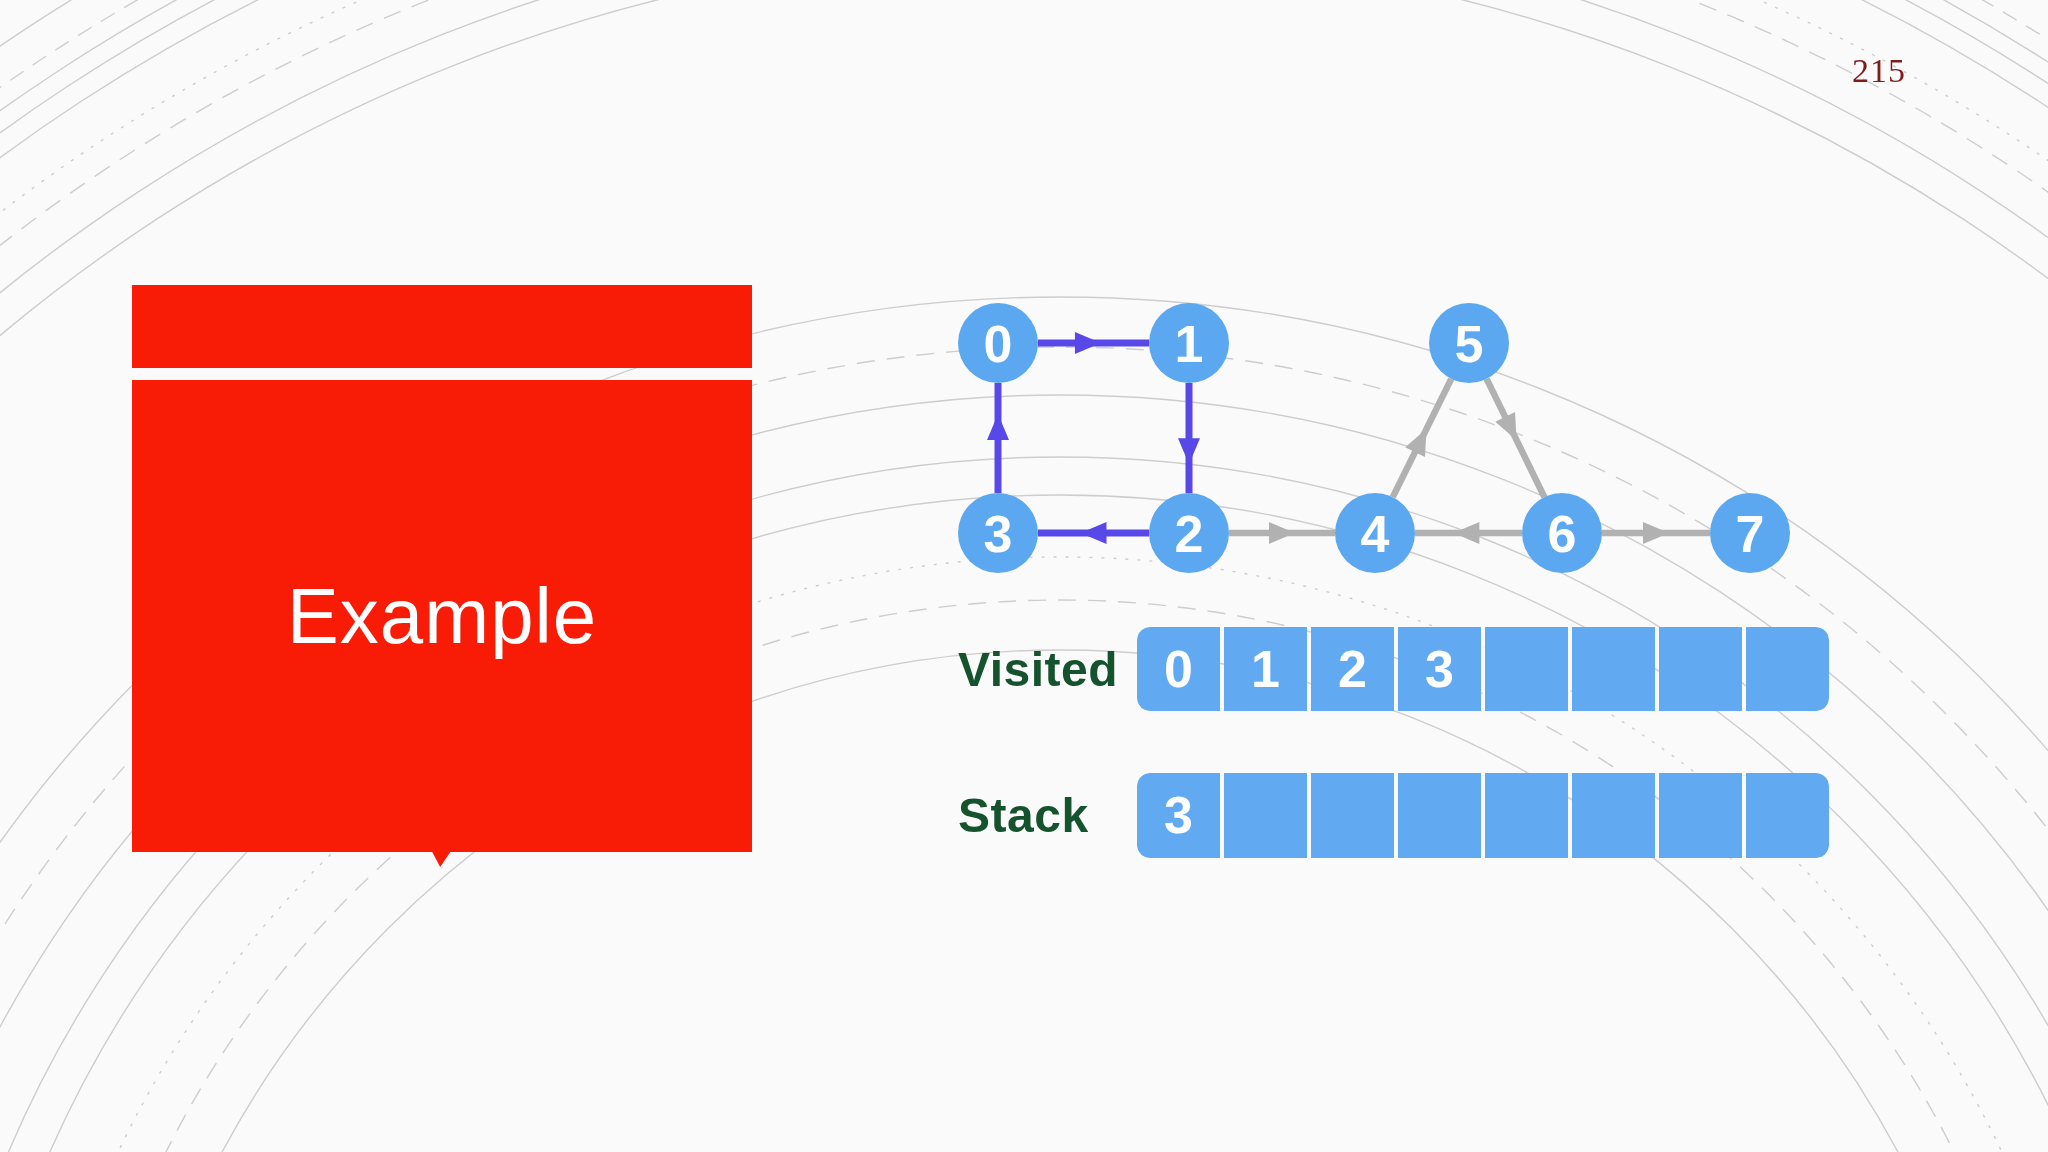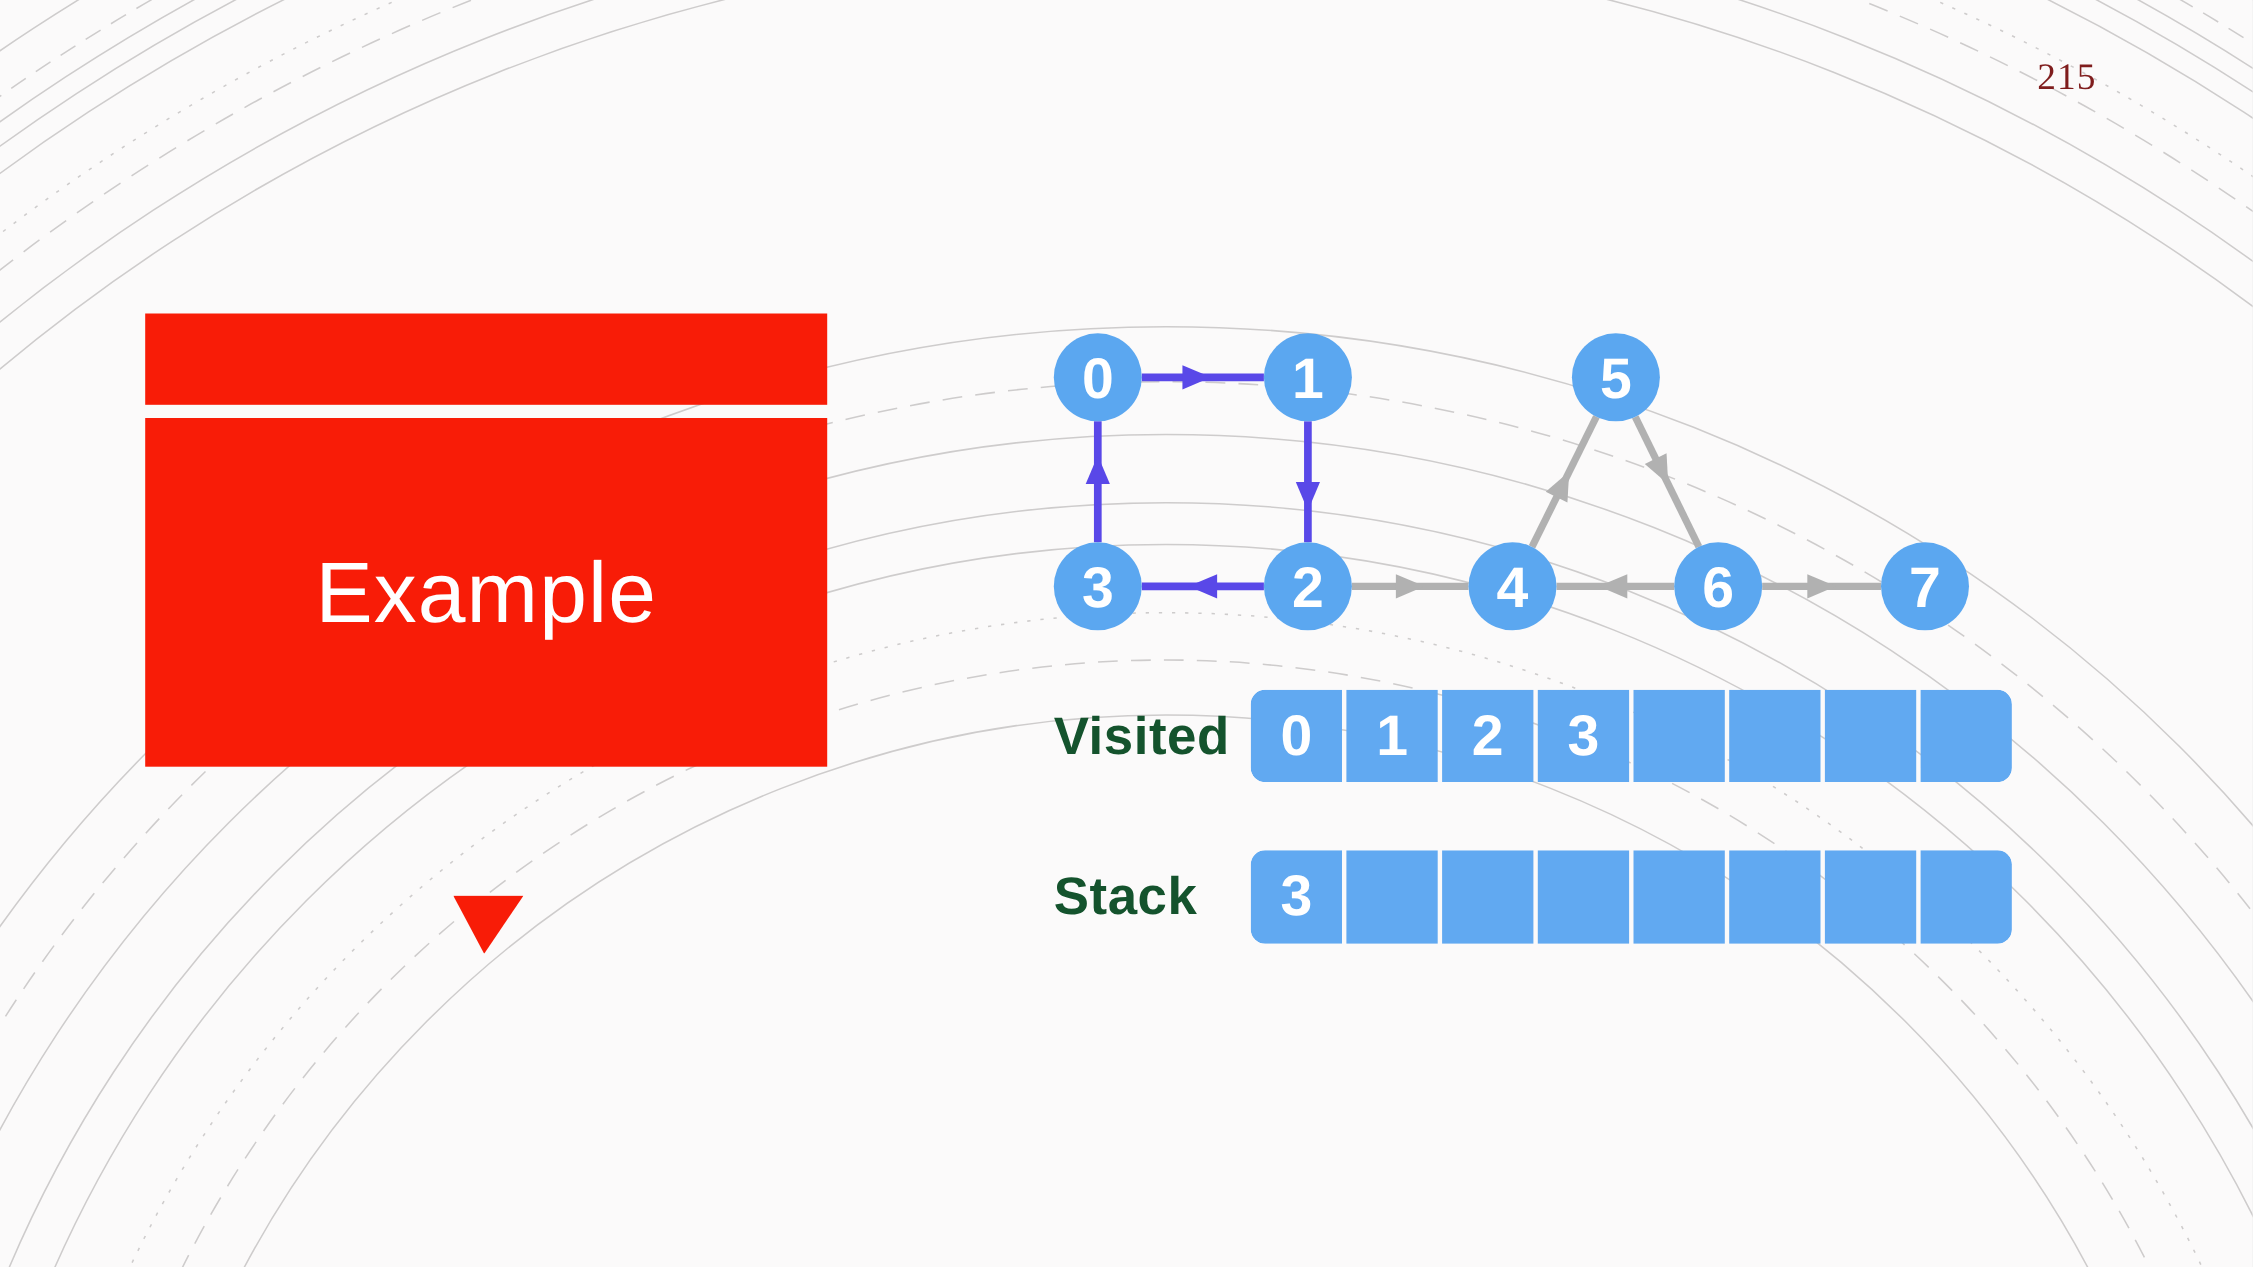--- a/index.html
+++ b/index.html
@@ -13,21 +13,21 @@
   .page-number{
     position:absolute;left:1852px;top:52px;
     font-family:"Liberation Serif",serif;font-size:34px;color:#7f1d1d;
     letter-spacing:1px;
   }
   
   .callout-topbar{
     position:absolute;left:132px;top:285px;width:620px;height:83px;
   }
   .callout-main{
-    position:absolute;left:132px;top:380px;width:620px;height:317px;
+    position:absolute;left:132px;top:380px;width:620px;height:472px;
     display:flex;align-items:center;justify-content:center;
   }
   .callout-tail{
     position:absolute;left:412px;top:814px;width:64px;height:53px;
     clip-path:polygon(0 0,100% 0,44% 100%);
   }
   .callout-title{
     color:#ffffff;font-size:78px;font-weight:300;letter-spacing:1px;
     font-family:"Liberation Sans",sans-serif;
   }

